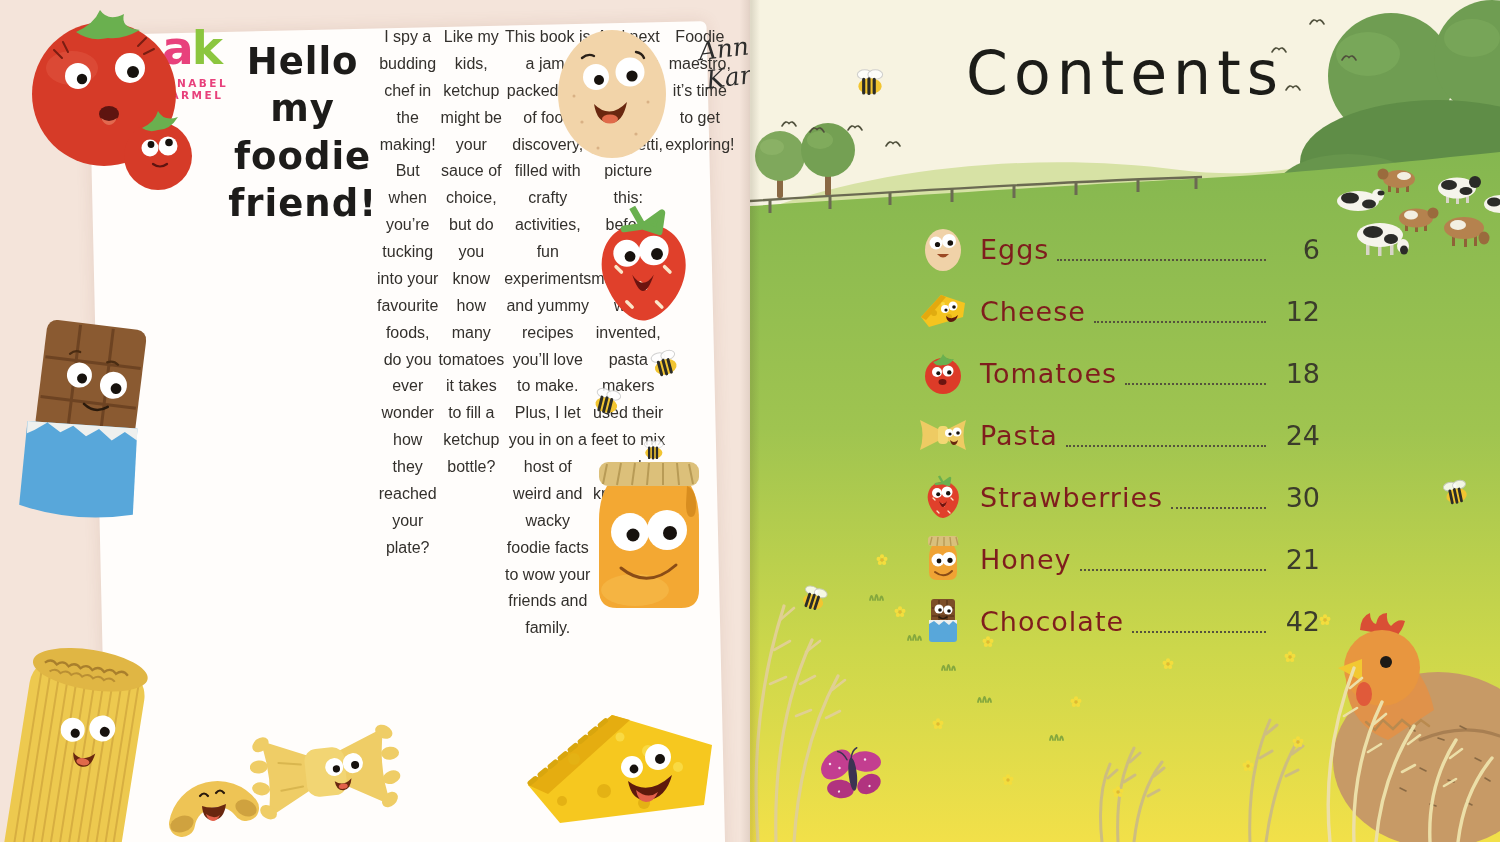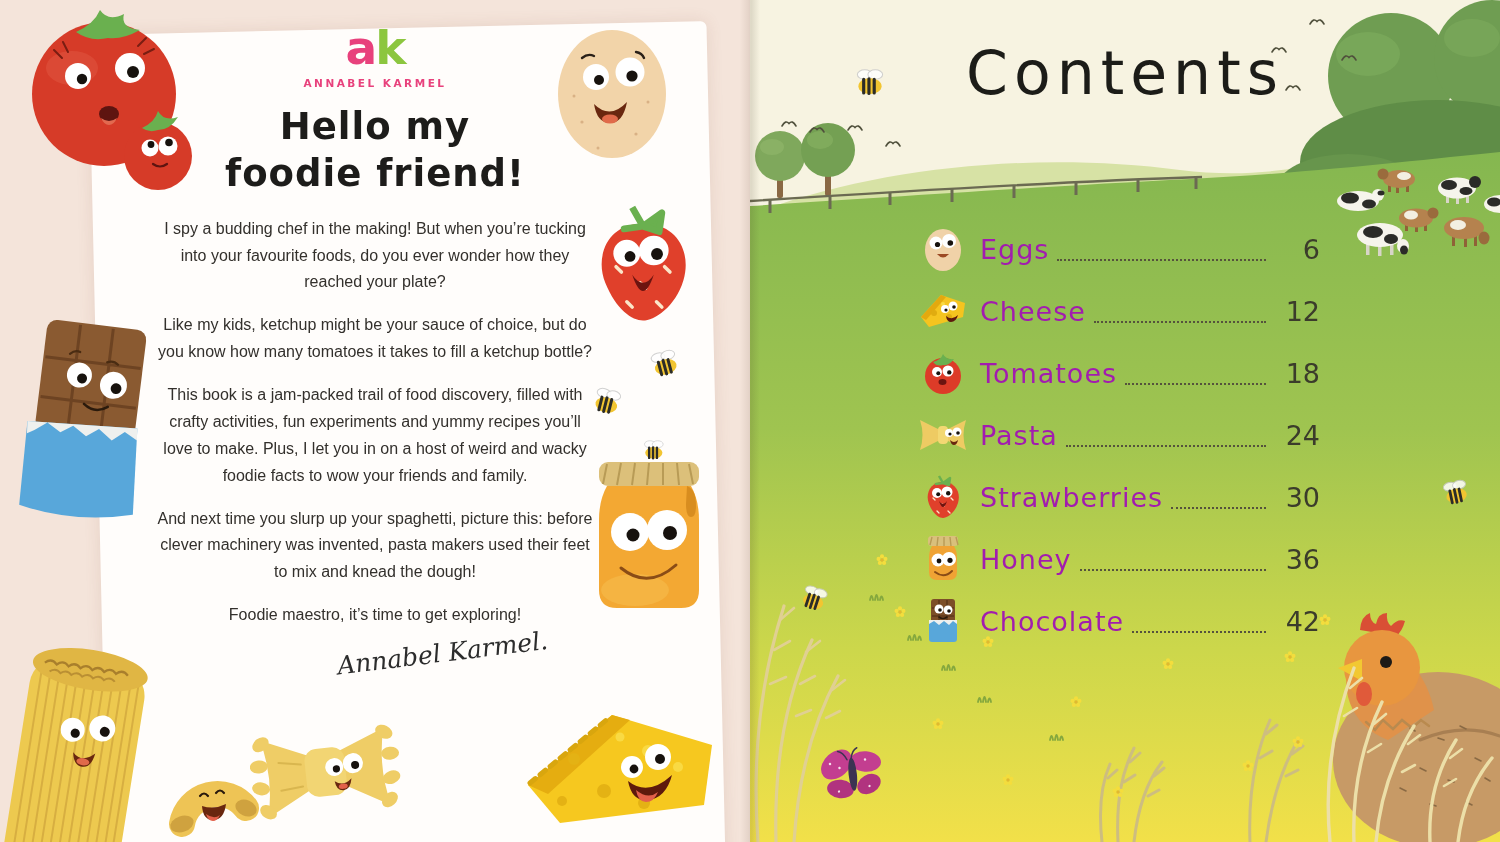--- a/index.html
+++ b/index.html
@@ -2,38 +2,38 @@
 <html><head>
 <meta charset="utf-8">
 <style>
 *{margin:0;padding:0;box-sizing:border-box}
 html,body{width:1500px;height:842px}
 body{font-family:"DejaVu Sans",sans-serif;background:#777}
 .spread{position:relative;width:1500px;height:842px;overflow:hidden;background:#f4e4da}
 
 .page-left{position:absolute;left:0;top:0;width:750px;height:842px;background:#f4e4da;overflow:hidden}
 .sheet{position:absolute;left:98px;top:28px;width:618px;height:840px;background:#fffdfb;transform:rotate(-1.3deg);border-radius:6px;box-shadow:0 0 16px rgba(150,90,70,.14)}
-.text-col{position:absolute;left:155px;top:24px;width:440px;display:flex;flex-direction:column;text-align:center;color:#33302c}
+.text-col{position:absolute;left:155px;top:24px;width:440px;display:flex;flex-direction:row;text-align:center;color:#33302c}
 .logo-letters{font-weight:bold;font-size:47px;line-height:1;letter-spacing:-2px}
 .logo-a{color:#e8417c}
 .logo-k{color:#8cc63f}
 .logo-sub{font-size:10.5px;letter-spacing:2.5px;color:#e8417c;margin-top:6px;font-weight:bold}
 .title{font-weight:bold;font-size:37px;line-height:1.28;color:#1d1c1a;margin:14px 0 18px;letter-spacing:1px}
 .title span{display:block}
 .text-col p{font-family:Liberation Sans, sans-serif;font-size:16px;line-height:1.68;margin-bottom:16px}
 .signature{font-family:"DejaVu Serif",serif;font-style:italic;font-size:25px;color:#2c2c2c;text-align:right;padding-right:46px;transform:rotate(-7deg);margin-top:2px}
 .ill{position:absolute}
 
 .page-right{position:absolute;left:750px;top:0;width:750px;height:842px;overflow:hidden;background:#f7f3e1}
 .scene{position:absolute;left:0;top:0}
 .contents-title{position:absolute;left:0;top:38px;width:100%;text-align:center;font-size:60px;font-weight:normal;letter-spacing:6px;color:#1c1c18;z-index:2}
 .toc{position:absolute;left:168px;top:218px;width:402px;z-index:3}
 .toc-row{display:flex;align-items:center;height:62px}
 .toc-icon{width:50px;display:flex;justify-content:center;align-items:center;margin-right:12px;flex:none}
-.toc-label{font-size:27px;color:#a21caf;letter-spacing:1px;white-space:nowrap}
+.toc-label{font-size:27px;color:#7f1d1d;letter-spacing:1px;white-space:nowrap}
 .toc-dots{flex:1;border-bottom:2.5px dotted #55533c;margin:0 8px;transform:translateY(11px)}
 .toc-page{font-size:27px;color:#3b3c2b;min-width:46px;text-align:right}
 .layer{position:absolute;z-index:4}
 .gutter{position:absolute;left:740px;top:0;width:20px;height:842px;z-index:9;pointer-events:none;
 background:linear-gradient(90deg,rgba(90,60,40,0) 0%,rgba(90,60,40,.10) 45%,rgba(60,50,30,.14) 55%,rgba(90,60,40,0) 100%)}
 </style>
 </head>
 <body>
 
 <div class="spread">
@@ -510,21 +510,21 @@
             <path d="M9,13 h22 q3,5 3,12 v14 q0,8 -8,8 h-12 q-8,0 -8,-8 v-14 q0,-7 3,-12 z" fill="#f0a334"></path>
             <circle cx="15" cy="27" r="6.5" fill="#fff"></circle>
               <circle cx="16" cy="28" r="2.4" fill="#17120e"></circle>
             <circle cx="26" cy="26" r="7" fill="#fff"></circle>
               <circle cx="27" cy="27.3" r="2.6" fill="#17120e"></circle>
             <path d="M12,39 q9,7 17,-1" stroke="#8a4c16" stroke-width="2" fill="none" stroke-linecap="round"></path>
           </svg>
         </span>
         <span class="toc-label">Honey</span>
         <span class="toc-dots"></span>
-        <span class="toc-page">36</span>
+        <span class="toc-page">21</span>
       </div>
 
       <div class="toc-row">
         <span class="toc-icon">
           <svg width="36" height="50" viewBox="0 0 36 50">
             <rect x="6" y="3" width="24" height="24" rx="3" fill="#7c4e28"></rect>
             <path d="M14,4 v22 M22,4 v22 M7,12 h22 M7,20 h22" stroke="#5e391b" stroke-width="1.6"></path>
             <rect x="4" y="24" width="28" height="22" rx="3" fill="#58a7da"></rect>
             <path d="M4,24 h28 l0,4 -4,-3 -4,4 -5,-4 -5,4 -5,-4 -5,3 Z" fill="#eef0ee"></path>
             <circle cx="14" cy="13" r="4.5" fill="#fff"></circle>

